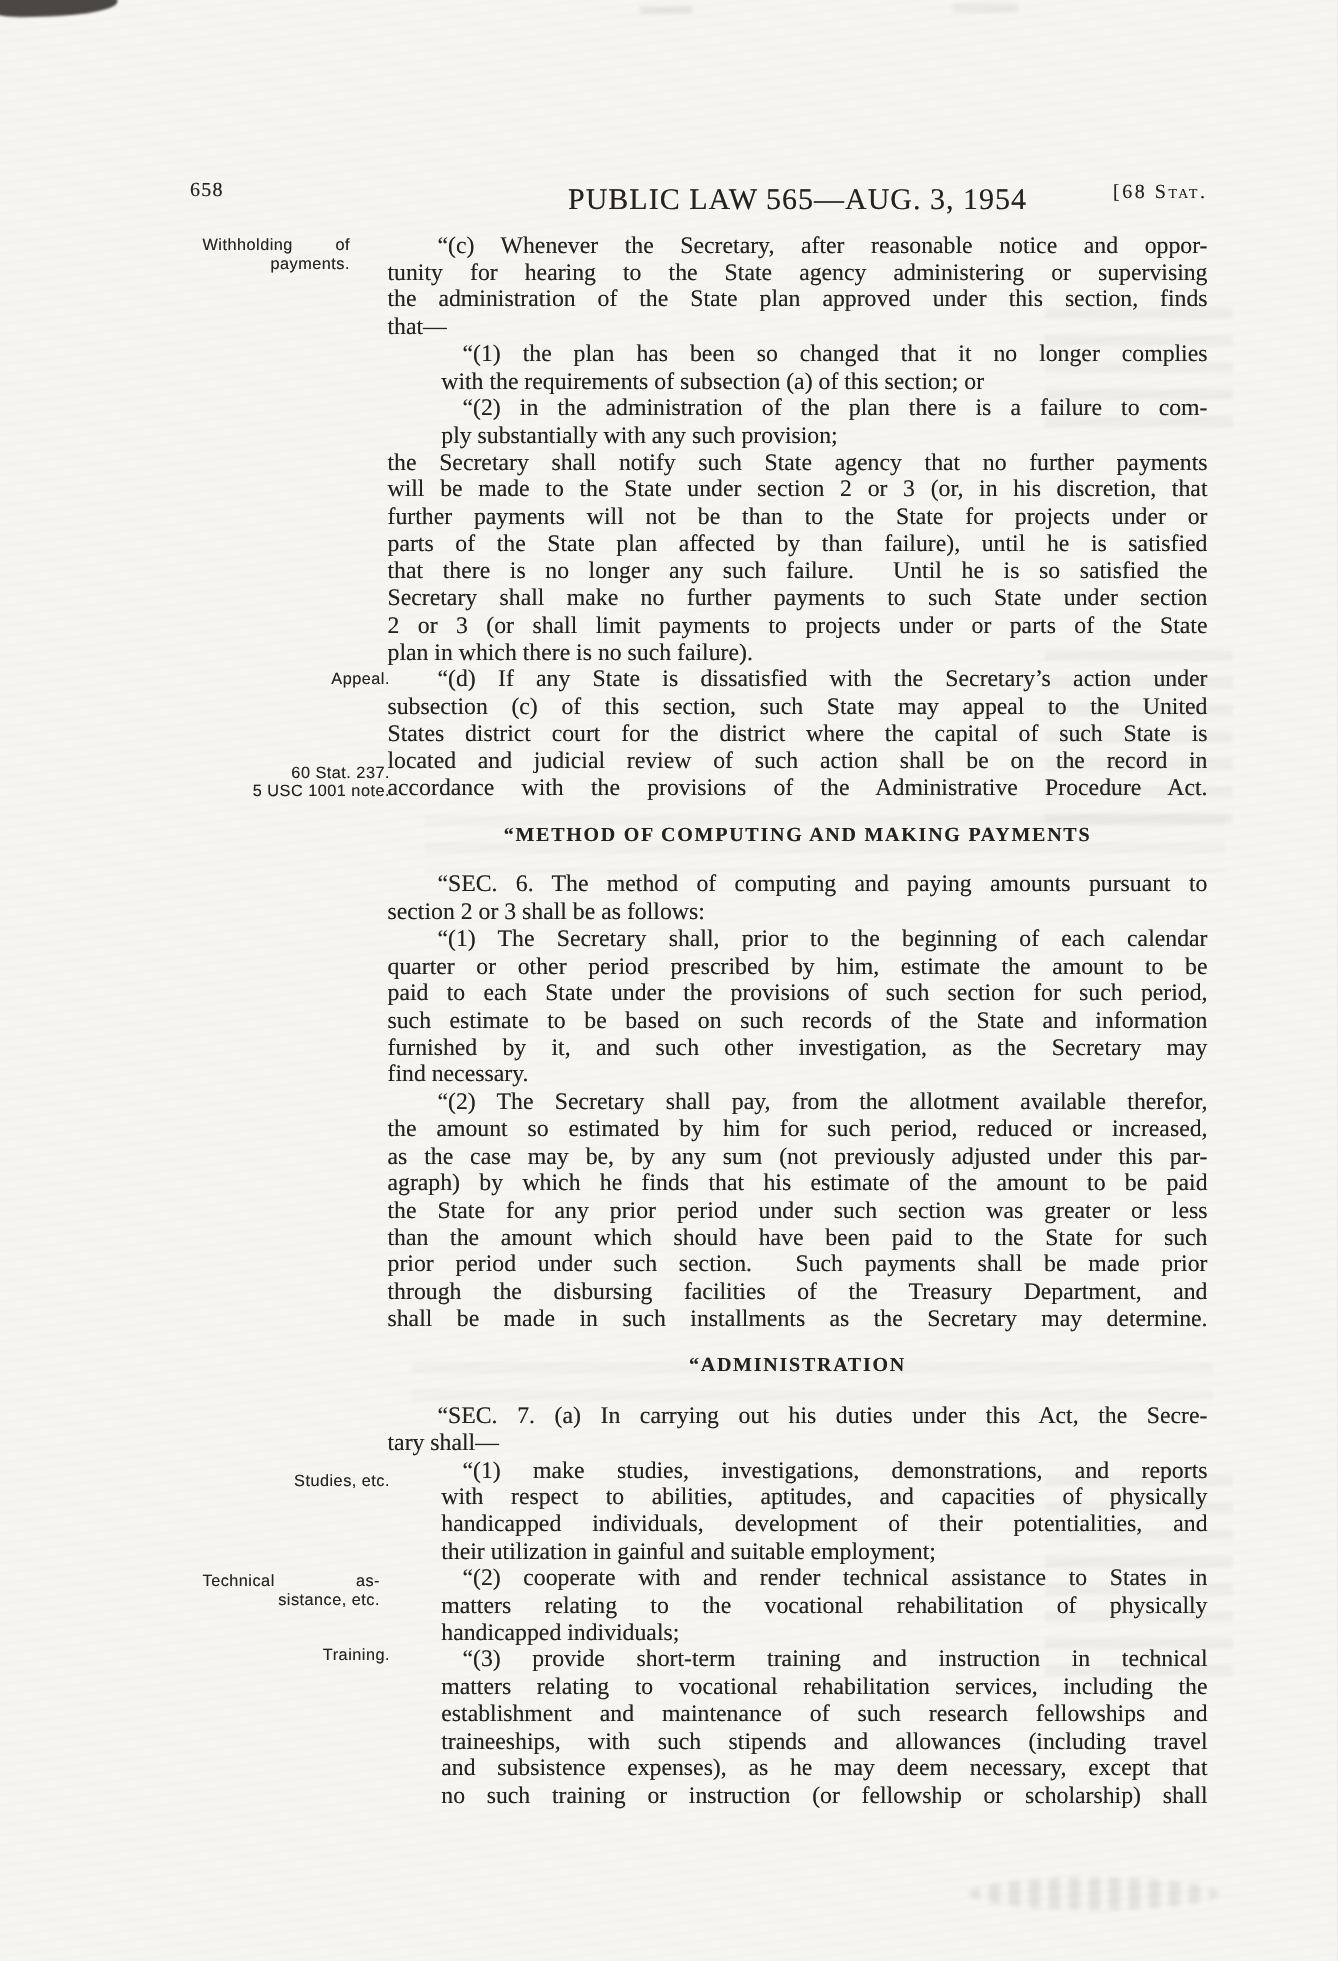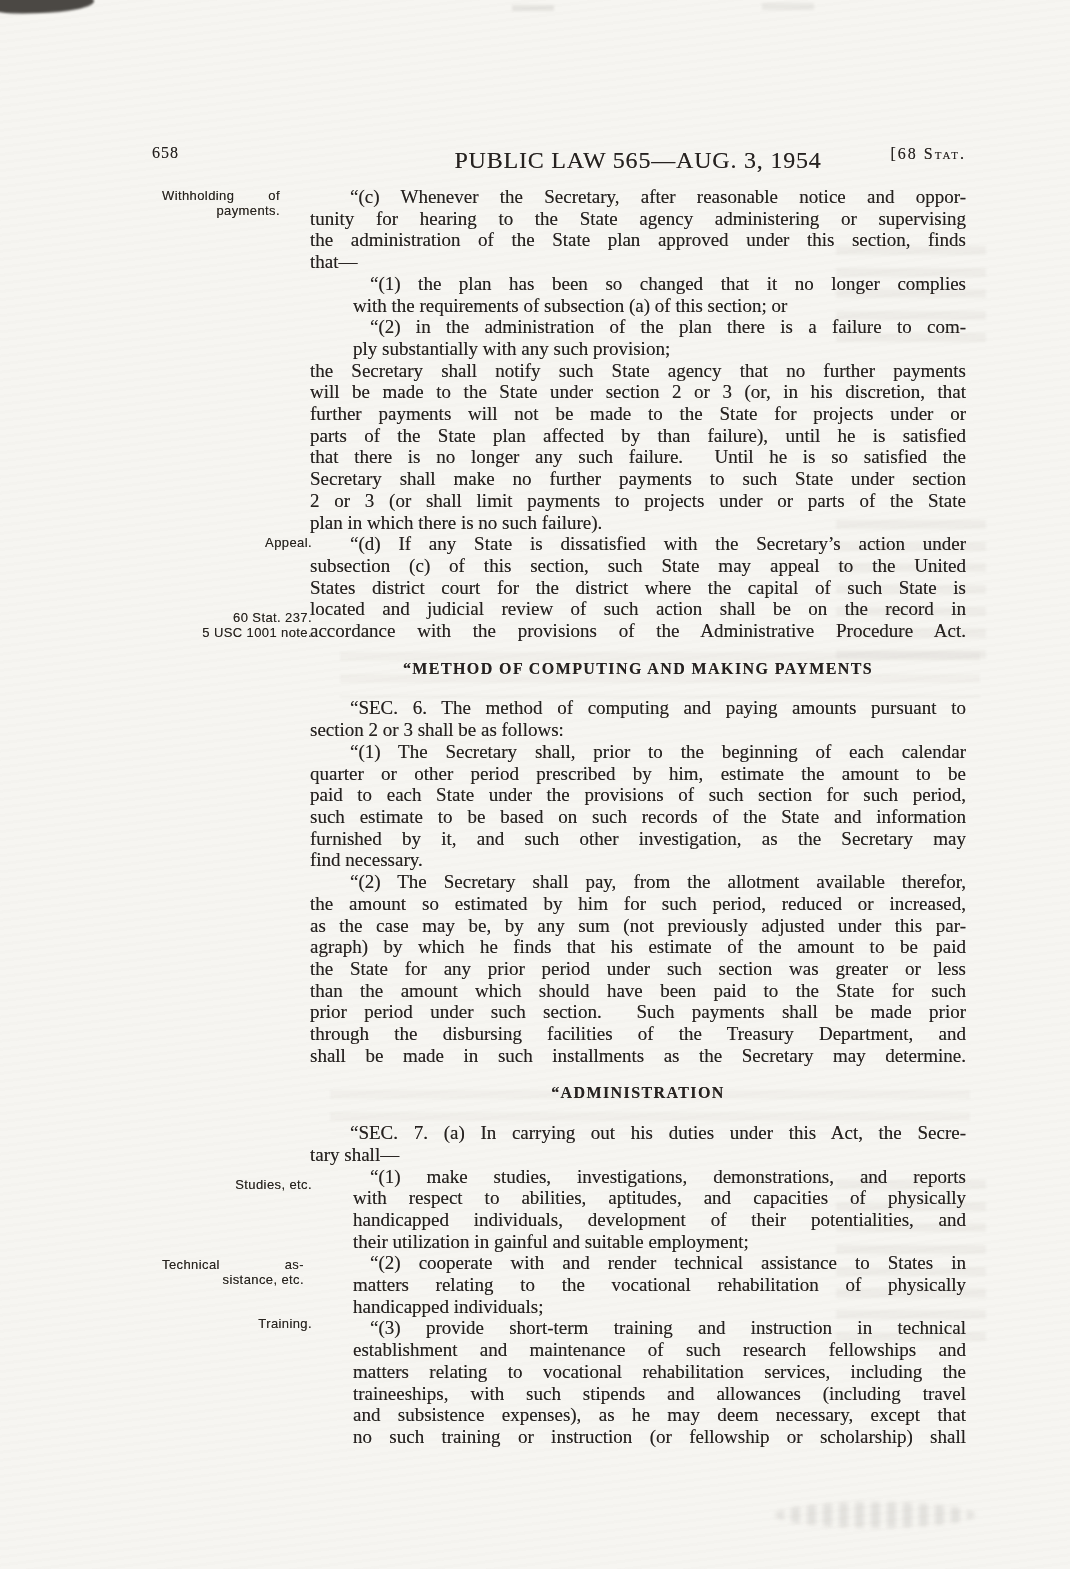--- a/index.html
+++ b/index.html
@@ -147,21 +147,21 @@
         <div class="line first">“(1) the plan has been so changed that it no longer complies</div>
         <div class="line last">with the requirements of subsection (a) of this section; or</div>
       </div>
       <div class="block sub">
         <div class="line first">“(2) in the administration of the plan there is a failure to com-</div>
         <div class="line last">ply substantially with any such provision;</div>
       </div>
       <div class="block flush">
         <div class="line first">the Secretary shall notify such State agency that no further payments</div>
         <div class="line">will be made to the State under section 2 or 3 (or, in his discretion, that</div>
-        <div class="line">further payments will not be made to the State for projects under or</div>
+        <div class="line">further payments will not be than to the State for projects under or</div>
         <div class="line">parts of the State plan affected by than failure), until he is satisfied</div>
         <div class="line">that there is no longer any such failure.  Until he is so satisfied the</div>
         <div class="line">Secretary shall make no further payments to such State under section</div>
         <div class="line">2 or 3 (or shall limit payments to projects under or parts of the State</div>
         <div class="line last">plan in which there is no such failure).</div>
       </div>
       <div class="block para">
         <div class="line first">“(d) If any State is dissatisfied with the Secretary’s action under</div>
         <div class="line">subsection (c) of this section, such State may appeal to the United</div>
         <div class="line">States district court for the district where the capital of such State is</div>
@@ -203,21 +203,21 @@
         <div class="line">handicapped individuals, development of their potentialities, and</div>
         <div class="line last">their utilization in gainful and suitable employment;</div>
       </div>
       <div class="block sub">
         <div class="line first">“(2) cooperate with and render technical assistance to States in</div>
         <div class="line">matters relating to the vocational rehabilitation of physically</div>
         <div class="line last">handicapped individuals;</div>
       </div>
       <div class="block sub">
         <div class="line first">“(3) provide short-term training and instruction in technical</div>
+        <div class="line">matters relating to vocational rehabilitation services, including the</div>
         <div class="line">establishment and maintenance of such research fellowships and</div>
-        <div class="line">matters relating to vocational rehabilitation services, including the</div>
         <div class="line">traineeships, with such stipends and allowances (including travel</div>
         <div class="line">and subsistence expenses), as he may deem necessary, except that</div>
         <div class="line">no such training or instruction (or fellowship or scholarship) shall</div>
       </div>
     </div>
 
 </div>
 
 </body></html>

